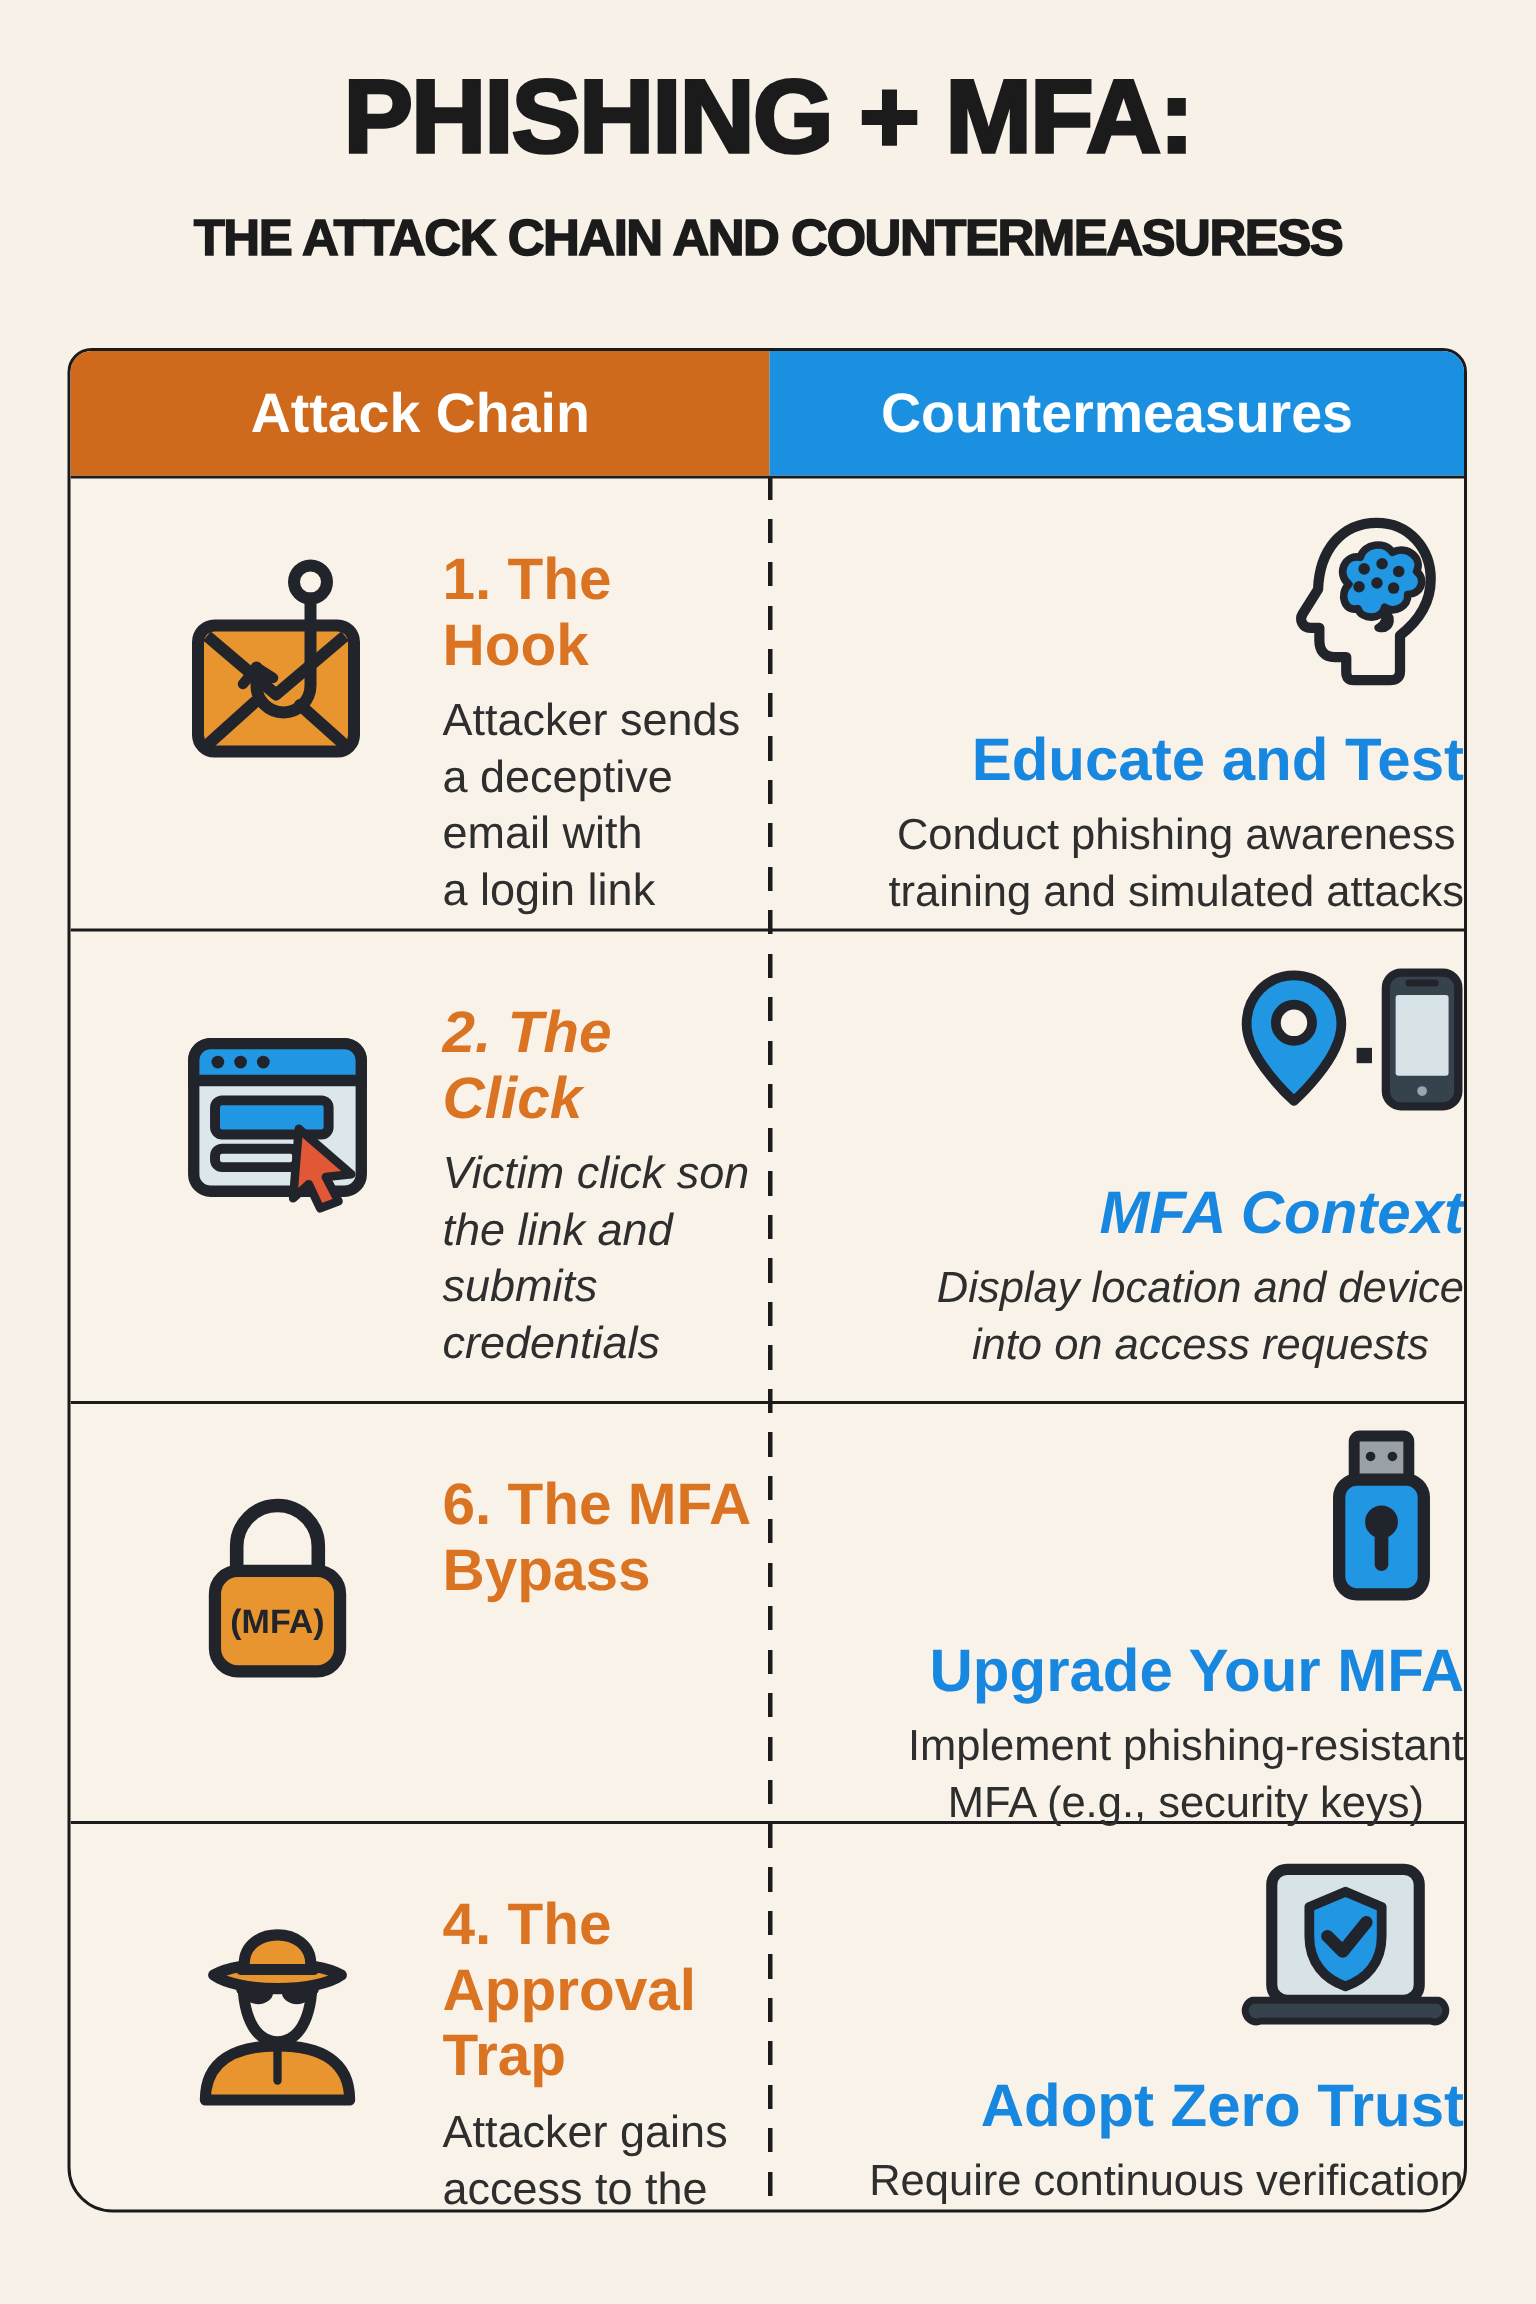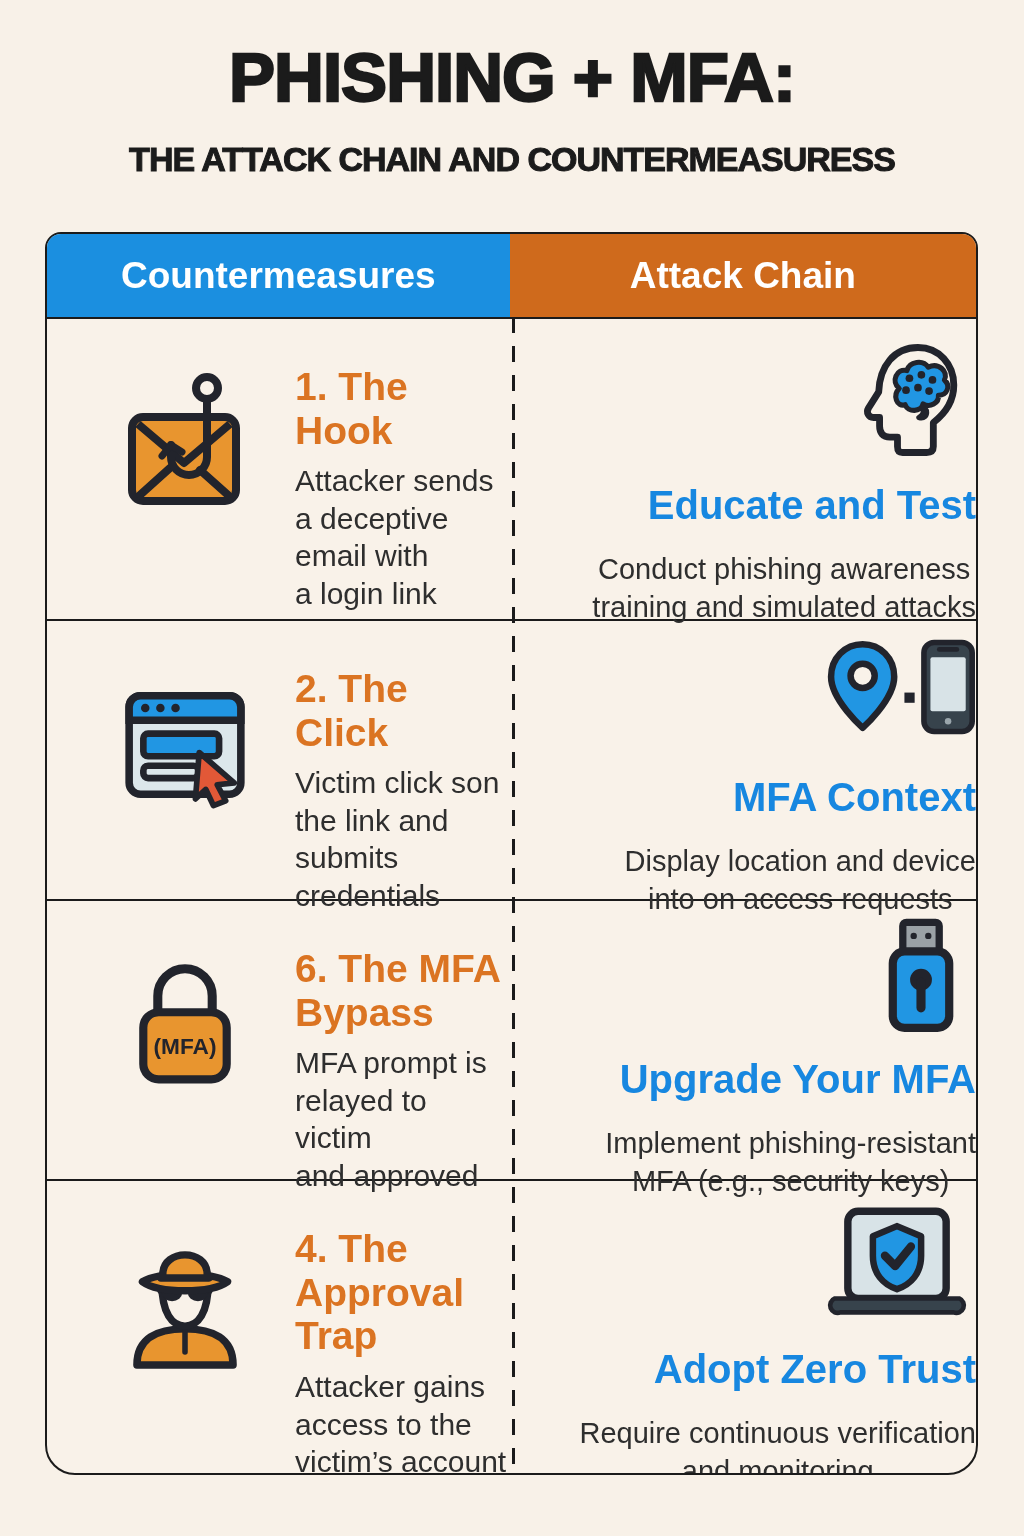--- a/index.html
+++ b/index.html
@@ -41,21 +41,21 @@
   .header-cell.counter { flex:1;      background:#1B8FE0; }
   .v-divider {
     position:absolute;
     left:calc(50.2% - 1.5px); top:83px; bottom:0; width:3px;
     background-image:repeating-linear-gradient(to bottom,
       #1B1B1B 0 16px, transparent 16px 29px);
     z-index:5;
   }
   .t-row { display:flex; border-top:2px solid #1B1B1B; }
   .t-row.r1 { height:302px; }
-  .t-row.r2 { height:280px; }
+  .t-row.r2 { height:315px;font-style:italic; }
   .t-row.r3 { height:280px; }
   .t-row.r4 { height:316px; }
   .attack-cell {
     width:50.2%;
     display:flex; align-items:flex-start;
     padding:46px 6px 0 52px;
   }
   .icon-box {
     width:172px; flex-shrink:0;
     display:flex; justify-content:center; margin-top:6px;
@@ -74,35 +74,35 @@
     padding-top:14px;
   }
   .counter-icon-box {
     height:142px; display:flex; align-items:center; justify-content:center;
   }
   .counter-heading {
     font-size:40px; font-weight:800; color:#1787E0; margin-top:10px;
   }
   .counter-body {
     font-size:29px; color:#2E2E2E; text-align:center;
-    line-height:1.3; margin-top:23px; white-space:pre-line;
+    line-height:1.3; margin-top:9px; white-space:pre-line;
   }
   svg { display:block; }
 </style>
 </head>
 <body>
 
 <h1 class="page-title">PHISHING + MFA:</h1>
 <h2 class="page-subtitle">THE ATTACK CHAIN AND COUNTERMEASURESS</h2>
 
 <div class="infographic-table">
 
   <div class="header-row">
+    <div class="header-cell attack">Attack Chain</div>
     <div class="header-cell counter">Countermeasures</div>
-    <div class="header-cell attack">Attack Chain</div>
   </div>
 
   <div class="v-divider"></div>
 
   <div class="t-row r1">
     <div class="attack-cell">
       <div class="icon-box">
         <svg width="150" height="150" viewBox="0 0 150 150">
           <rect x="22" y="46" width="104" height="84" rx="11" fill="#E8952F" stroke="#22242C" stroke-width="8"></rect>
           <path d="M28 53 L74 92 L120 53" fill="none" stroke="#22242C" stroke-width="8" stroke-linejoin="round"></path>
@@ -188,23 +188,20 @@
       <div class="icon-box">
         <svg width="136" height="142" viewBox="0 0 150 150">
           <path d="M45 70 V44 a30 30 0 0 1 60 0 V70" fill="none" stroke="#22242C" stroke-width="10"></path>
           <rect x="29" y="62" width="92" height="74" rx="17" fill="#E8952F" stroke="#22242C" stroke-width="9"></rect>
           <text x="75" y="108" text-anchor="middle" font-family="Liberation Sans, sans-serif" font-size="25" font-weight="bold" fill="#22242C">(MFA)</text>
         </svg>
       </div>
       <div class="attack-text">
         <div class="attack-heading">6. The MFA
 Bypass</div>
-        <div class="attack-body">MFA prompt is
-relayed to victim
-and approved</div>
       </div>
     </div>
     <div class="counter-cell">
       <div class="counter-icon-box">
         <svg width="110" height="132" viewBox="0 0 120 145">
           <rect x="40" y="8" width="40" height="34" rx="4" fill="#9AA1A6" stroke="#22242C" stroke-width="8"></rect>
           <circle cx="52" cy="23" r="3.5" fill="#22242C"></circle>
             <circle cx="68" cy="23" r="3.5" fill="#22242C"></circle>
           <rect x="29" y="40" width="62" height="84" rx="13" fill="#2196E3" stroke="#22242C" stroke-width="9"></rect>
           <circle cx="60" cy="71" r="12" fill="#22242C"></circle>

